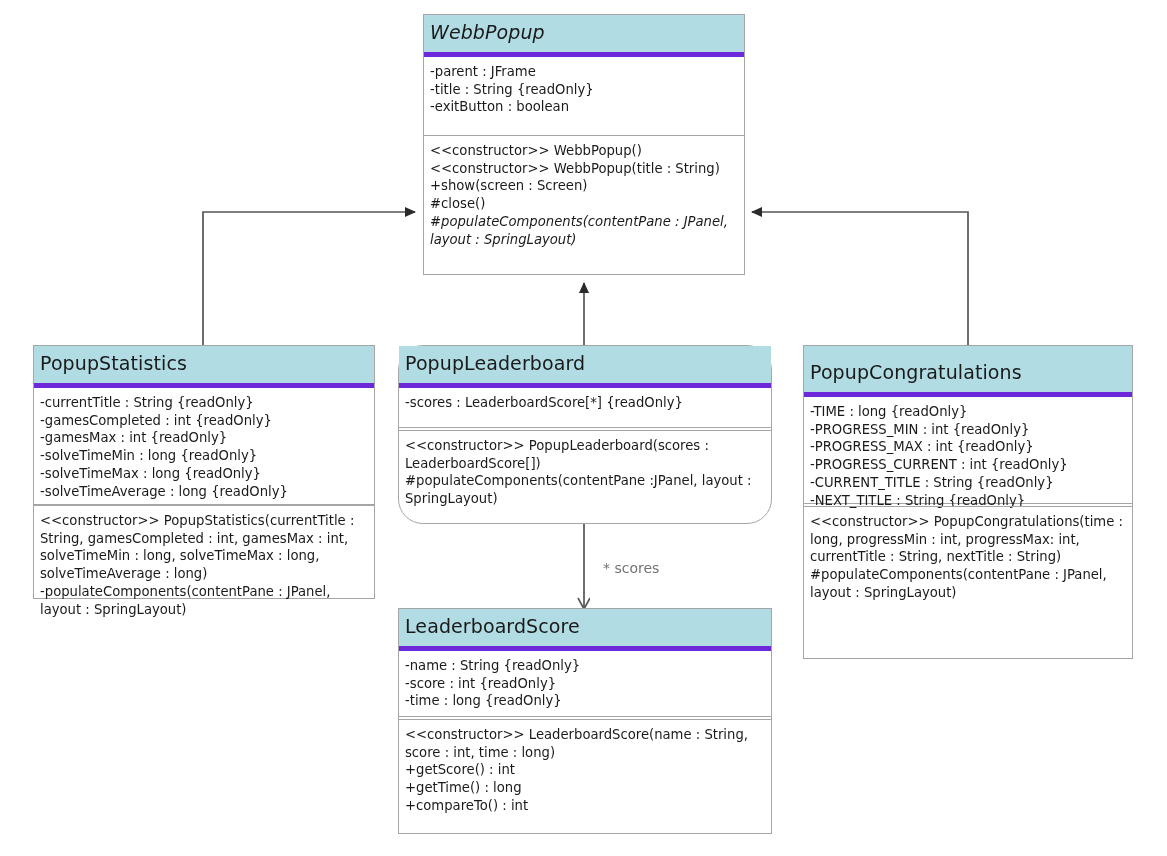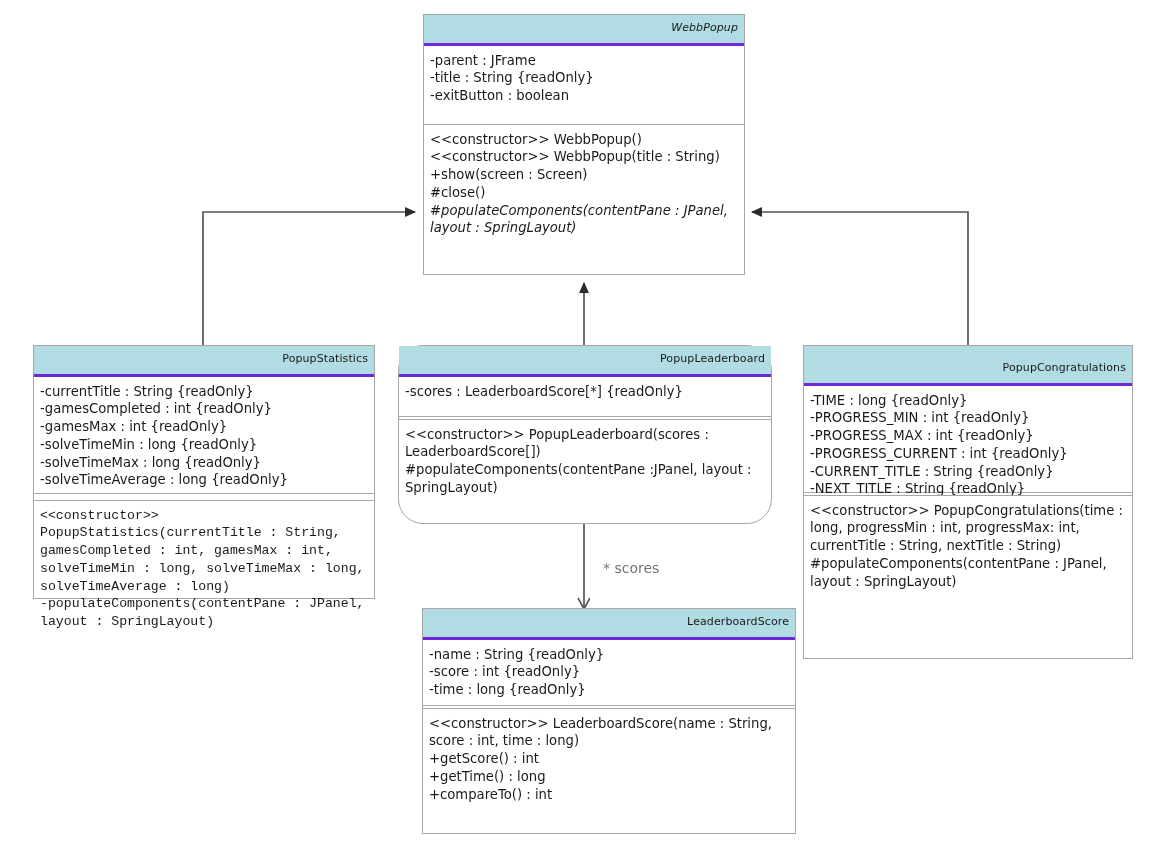--- a/index.html
+++ b/index.html
@@ -30,23 +30,23 @@
     position: absolute;
     box-sizing: border-box;
     background: #ffffff;
     border: 1px solid #a6a6a6;
     display: flex;
     flex-direction: column;
   }
   .uml-header {
     box-sizing: border-box;
     background: #b1dce3;
-    border-bottom: 3px solid #6d28d9;
-    text-align: right;
-    font-size: 11px;
+    border-bottom: 5px solid #6d28d9;
+    text-align: left;
+    font-size: 19px;
     line-height: 1.15;
     padding: 7px 6px 8px 6px;
     color: #1a1a1a;
     letter-spacing: 0.1px;
     flex: 0 0 auto;
   }
   .uml-header.abstract {
     font-style: italic;
   }
   .uml-compartment {
@@ -145,21 +145,21 @@
   <div class="uml-class" style="left:33px; top:345px; width:342px; height:254px;">
     <div class="uml-header">PopupStatistics</div>
     <div class="uml-compartment" style="height:117px;">
       <div class="uml-line">-currentTitle : String {readOnly}</div>
       <div class="uml-line">-gamesCompleted : int {readOnly}</div>
       <div class="uml-line">-gamesMax : int {readOnly}</div>
       <div class="uml-line">-solveTimeMin : long {readOnly}</div>
       <div class="uml-line">-solveTimeMax : long {readOnly}</div>
       <div class="uml-line">-solveTimeAverage : long {readOnly}</div>
     </div>
-    <div class="uml-compartment last gapped" style="margin-top:6px;font-family:Liberation Mono, monospace;">
+    <div class="uml-compartment last gapped" style="margin-top:0;">
       <div class="uml-line">&lt;&lt;constructor&gt;&gt; PopupStatistics(currentTitle : String, gamesCompleted : int, gamesMax : int, solveTimeMin : long, solveTimeMax : long, solveTimeAverage : long)</div>
       <div class="uml-line">-populateComponents(contentPane : JPanel, layout : SpringLayout)</div>
     </div>
   </div>
 
   <div class="uml-class" style="left:398px; top:345px; width:374px; height:179px;border-radius:25px;">
     <div class="uml-header">PopupLeaderboard</div>
     <div class="uml-compartment" style="height:40px;">
       <div class="uml-line">-scores : LeaderboardScore[*] {readOnly}</div>
     </div>
@@ -178,21 +178,21 @@
       <div class="uml-line">-PROGRESS_CURRENT : int {readOnly}</div>
       <div class="uml-line">-CURRENT_TITLE : String {readOnly}</div>
       <div class="uml-line">-NEXT_TITLE : String {readOnly}</div>
     </div>
     <div class="uml-compartment last gapped" style="margin-top:2px;">
       <div class="uml-line">&lt;&lt;constructor&gt;&gt; PopupCongratulations(time : long, progressMin : int, progressMax: int, currentTitle : String, nextTitle : String)</div>
       <div class="uml-line">#populateComponents(contentPane : JPanel, layout : SpringLayout)</div>
     </div>
   </div>
 
-  <div class="uml-class" style="left:398px; top:608px; width:374px; height:226px;margin-left:24px;">
+  <div class="uml-class" style="left:398px; top:608px; width:374px; height:226px;">
     <div class="uml-header">LeaderboardScore</div>
     <div class="uml-compartment" style="height:66px;">
       <div class="uml-line">-name : String {readOnly}</div>
       <div class="uml-line">-score : int {readOnly}</div>
       <div class="uml-line">-time : long {readOnly}</div>
     </div>
     <div class="uml-compartment last gapped" style="margin-top:2px;">
       <div class="uml-line">&lt;&lt;constructor&gt;&gt; LeaderboardScore(name : String, score : int, time : long)</div>
       <div class="uml-line">+getScore() : int</div>
       <div class="uml-line">+getTime() : long</div>

